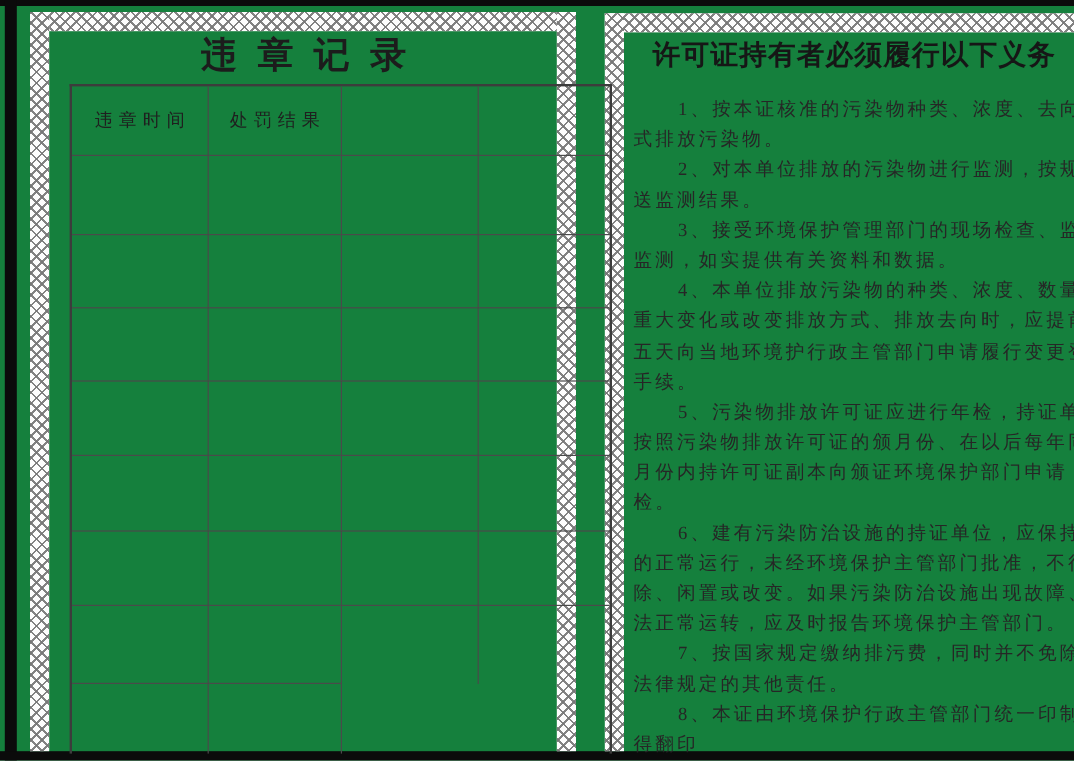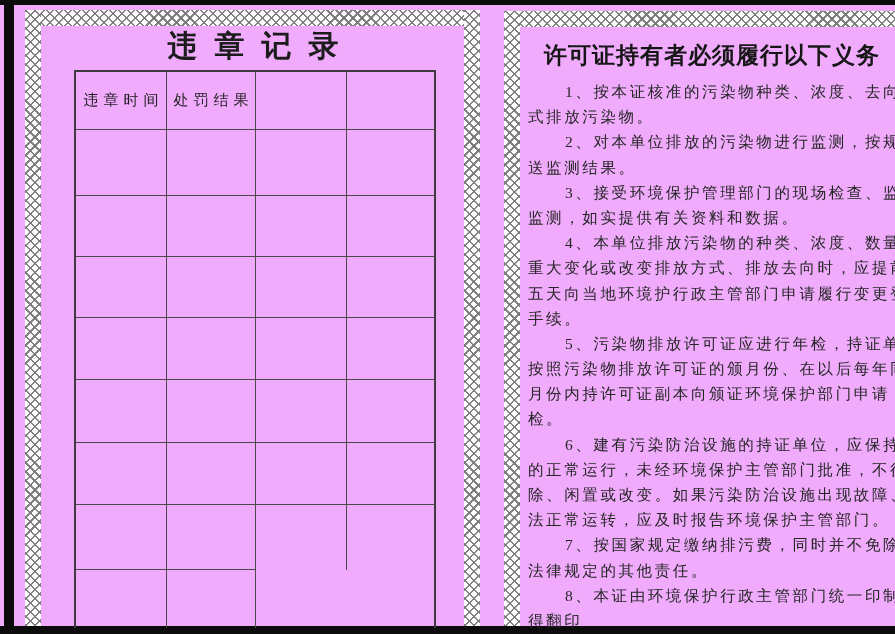--- a/index.html
+++ b/index.html
@@ -1,17 +1,17 @@
 <!DOCTYPE html>
 <html><head>
 <meta charset="utf-8">
 <style>
   html,body{margin:0;padding:0;background:#e8e8e8;}
   #screen{
-    position:relative;width:895px;height:634px;background:#f0abfc;overflow:hidden;
+    position:relative;width:895px;height:634px;background:#15803d;overflow:hidden;
     font-family:"Liberation Serif","DejaVu Serif",serif;color:#2b2b2b;
   }
   
   .bar{position:absolute;background:#0b0b0b;}
   .bar-top{left:0;top:0;width:895px;height:5px;}
   .bar-left{left:4px;top:0;width:10px;height:634px;}
   .bar-bottom{left:0;top:626px;width:895px;height:8px;}
   
   .zz{
     position:absolute;background-color:#fdfdfd;
@@ -25,38 +25,38 @@
   .rp-top{left:504px;top:11px;width:391px;height:16px;}
   .rp-left{left:504px;top:11px;width:16px;height:615px;}
 
   
   .lp-title{
     position:absolute;left:58px;top:26px;width:390px;height:36px;
     font-size:30px;font-weight:600;letter-spacing:17px;text-indent:17px;
     text-align:center;color:#1c1c1c;white-space:nowrap;
   }
   .vtable{
-    position:absolute;left:74px;top:70px;width:362px;height:558px;box-sizing:border-box;
+    position:absolute;left:58px;top:70px;width:452px;height:558px;box-sizing:border-box;
     border:2px solid #3c3c3c;border-bottom:none;
     display:grid;grid-template-columns:99fr 97fr 99fr 95fr;
     grid-template-rows:58px 66px 61px 61px 62px 63px 62px 65px 1fr;
   }
   .vtable>div{
     border-right:1.5px solid #4a4a4a;border-bottom:1.5px solid #4a4a4a;
     display:flex;align-items:center;justify-content:center;
   }
   .vtable>div:nth-child(4n){border-right:none;margin-top:44px;}
   .vtable>div:nth-last-child(-n+4){border-bottom:none;}
   .vtable .th{
     font-size:15px;letter-spacing:5px;text-indent:5px;color:#1f1f1f;white-space:nowrap;
   }
 
   
   .rp-title{
-    position:absolute;left:528px;top:40px;width:368px;height:34px;
+    position:absolute;left:528px;top:30px;width:368px;height:34px;
     font-size:23px;font-weight:700;letter-spacing:1px;text-align:center;
     color:#161616;white-space:nowrap;
   }
   .rp-lines{position:absolute;left:528px;top:79px;width:400px;}
   .rp-lines .ln{
     height:25.2px;line-height:25.2px;font-size:15.5px;letter-spacing:2.6px;
     white-space:nowrap;color:#262626;
   }
   .rp-lines .ln.indent{padding-left:37px;}
 </style>

